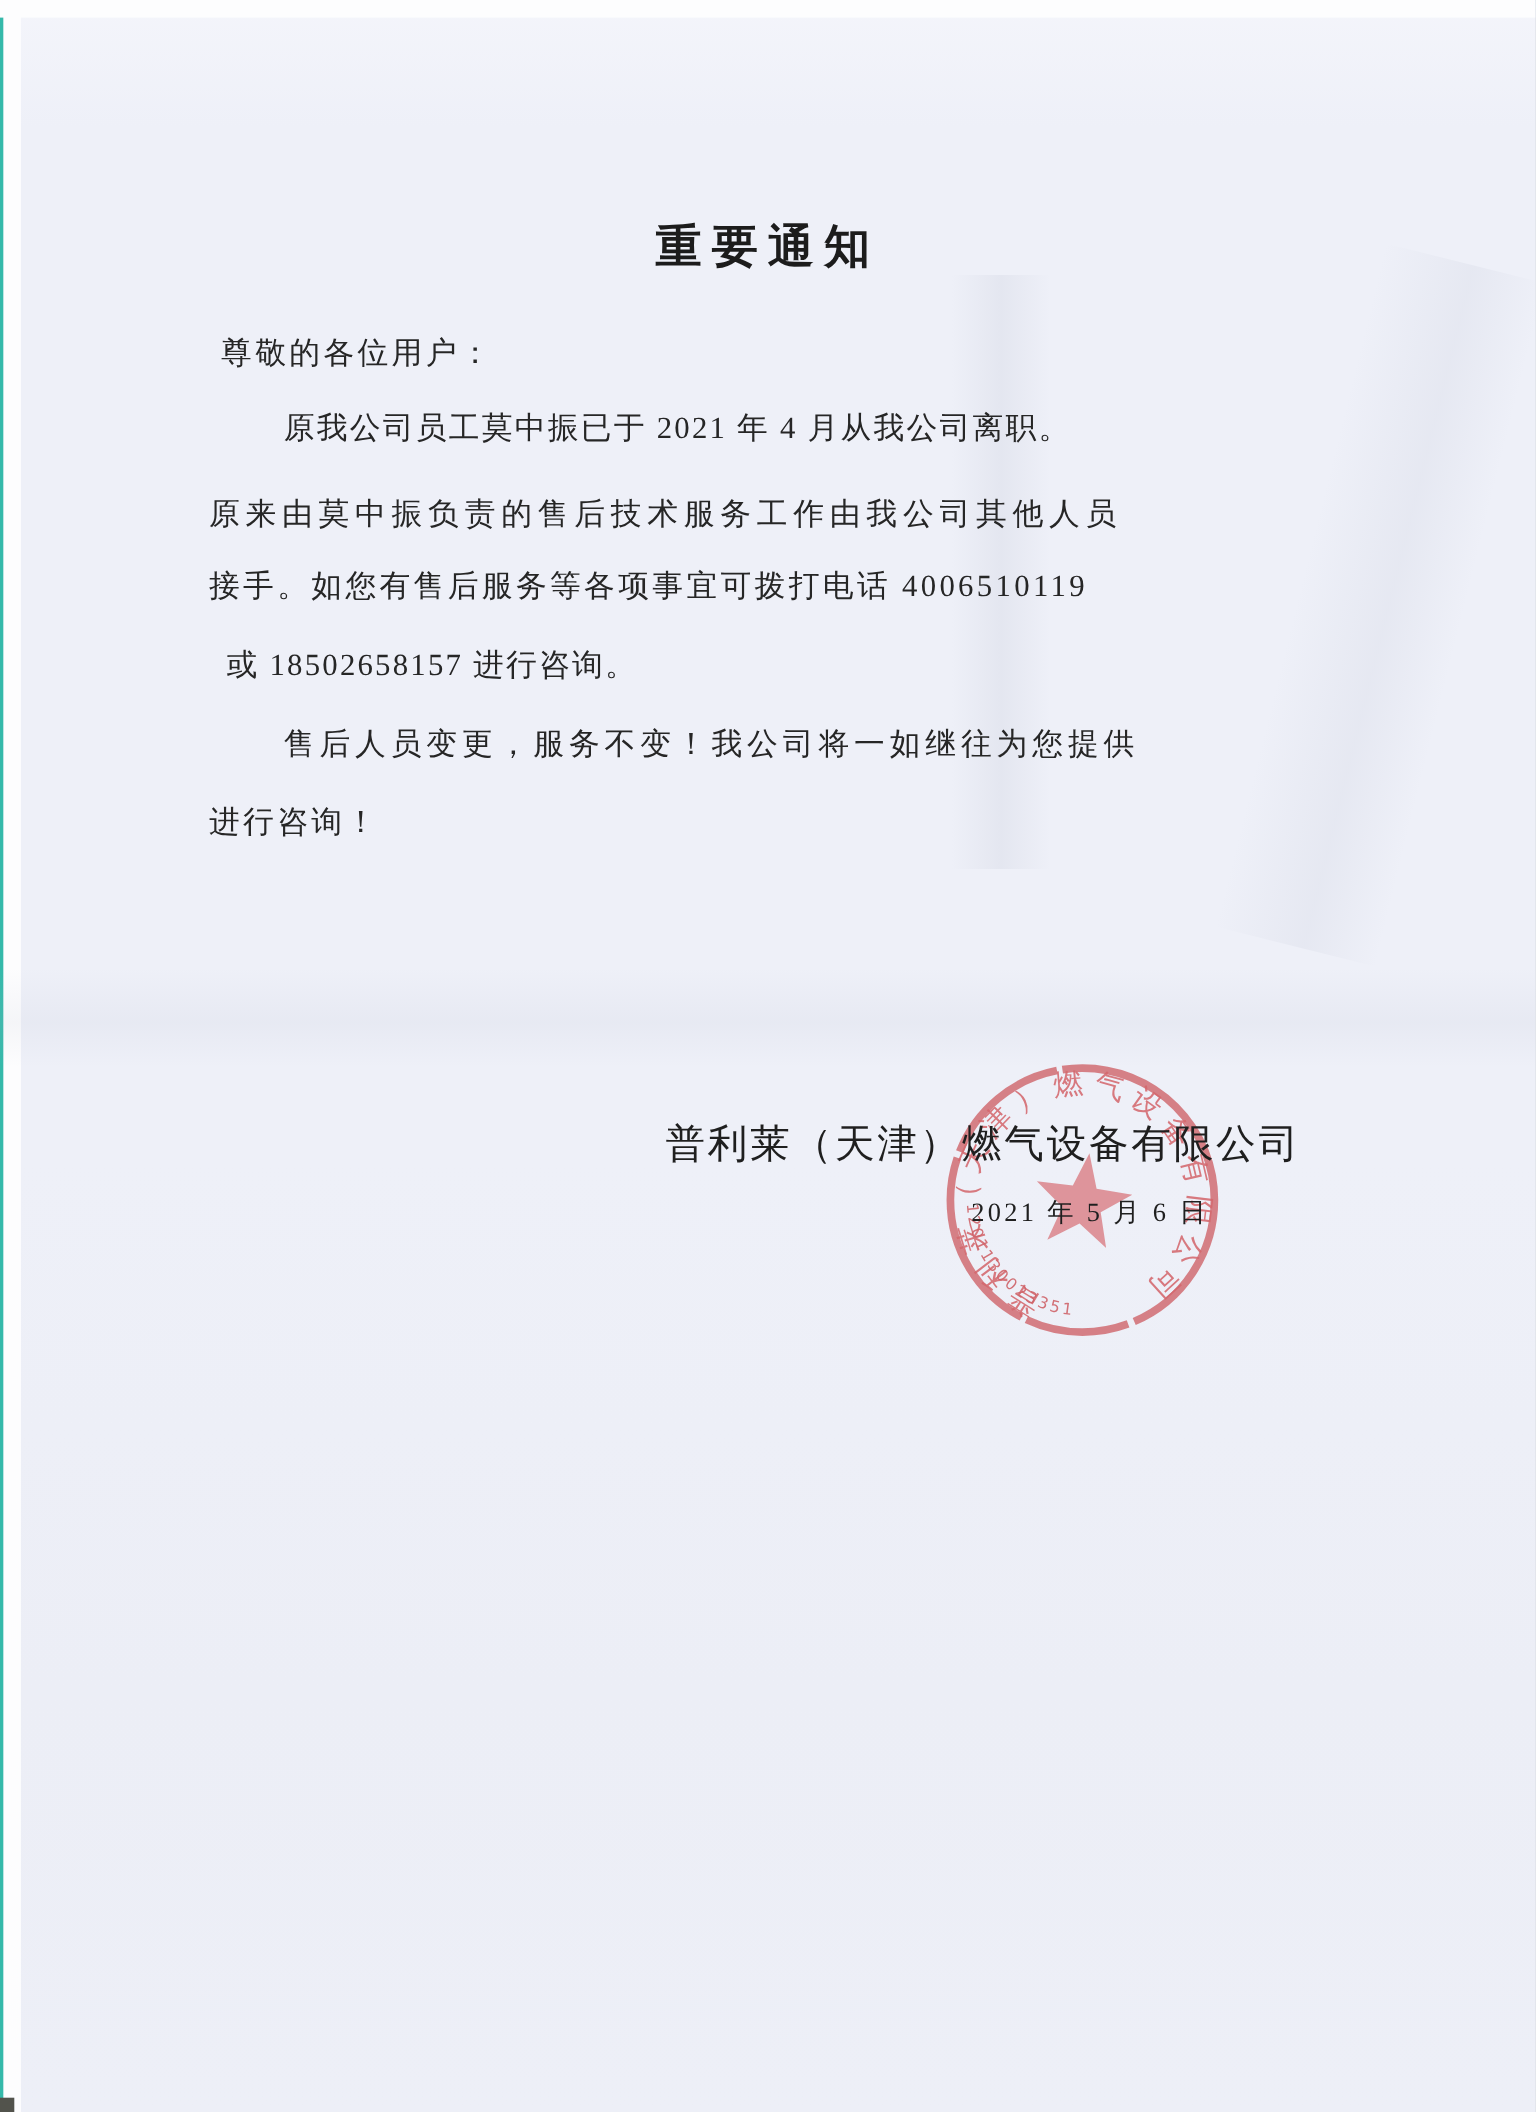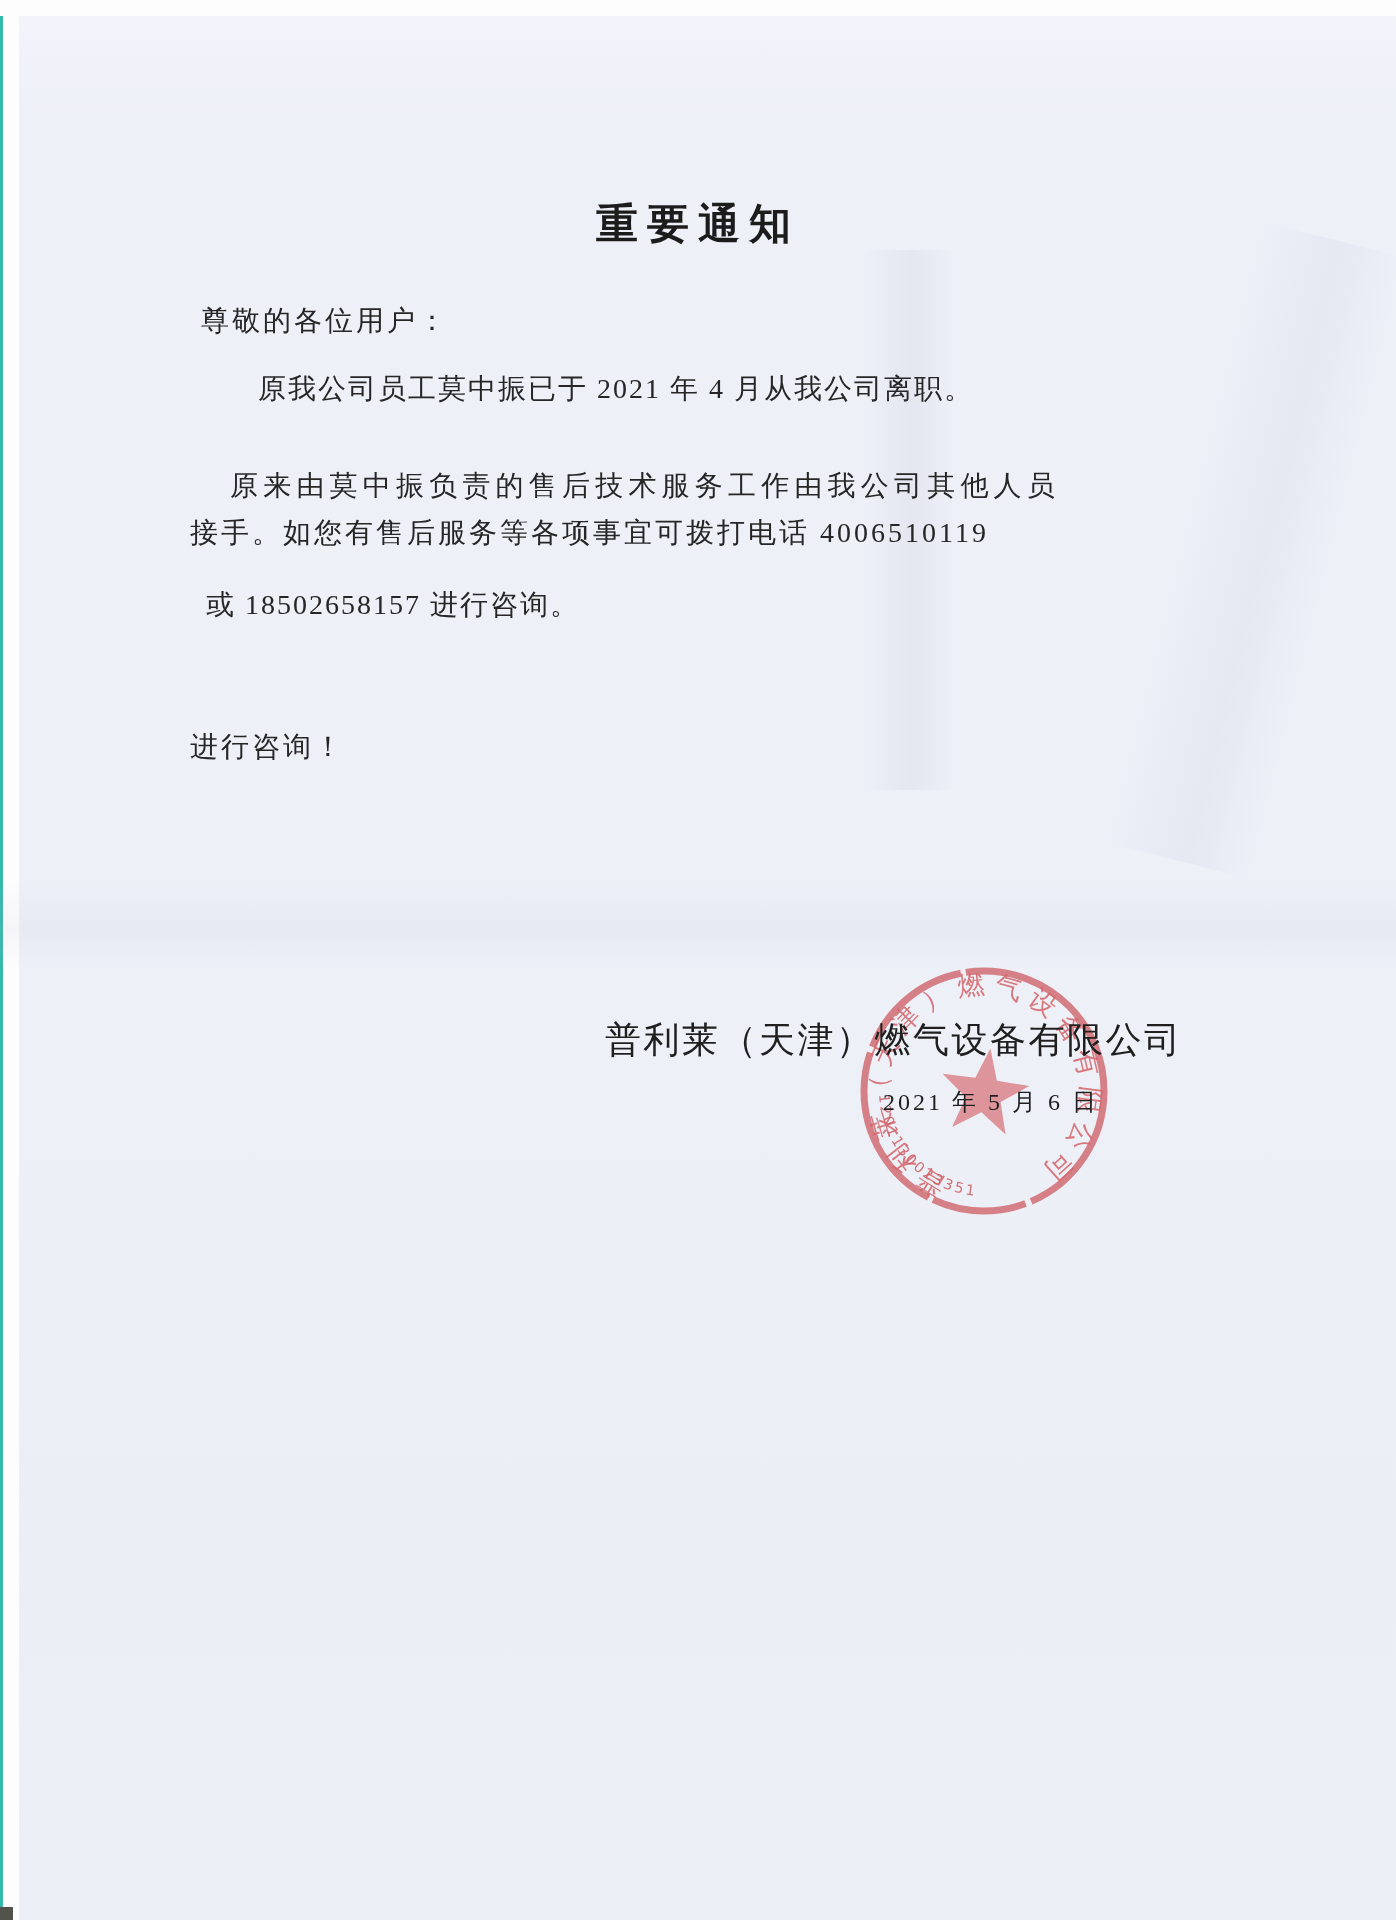--- a/index.html
+++ b/index.html
@@ -30,21 +30,21 @@
     position:absolute;left:0;right:0;top:196px;margin:0;
     text-align:center;font-size:42px;font-weight:bold;letter-spacing:9px;
     color:#1c1c1c;
   }
   .line{
     position:absolute;white-space:nowrap;
     font-size:28px;letter-spacing:2px;color:#262626;z-index:3;
   }
   .greeting{left:201px;top:302px;letter-spacing:3px;}
   .l1{left:258px;top:370px;}
-  .l2{left:190px;top:467px;letter-spacing:5.2px;margin-left:40px;}
+  .l2{left:190px;top:448px;letter-spacing:5.2px;}
   .l3{left:190px;top:514px;letter-spacing:3px;}
   .l4{left:206px;top:586px;}
   .l5{left:258px;top:657px;letter-spacing:4.4px;}
   .l6{left:190px;top:728px;letter-spacing:3px;}
 
   .signature{
     position:absolute;left:605px;top:1016px;white-space:nowrap;
     font-size:36px;letter-spacing:2.5px;color:#1f1f1f;z-index:3;
   }
   .date{
@@ -96,18 +96,19 @@
   </div>
 
   <h1 class="title">重要通知</h1>
 
   <div class="line greeting">尊敬的各位用户：</div>
 
   <div class="line l1">原我公司员工莫中振已于 2021 年 4 月从我公司离职。</div>
   <div class="line l2">原来由莫中振负责的售后技术服务工作由我公司其他人员</div>
   <div class="line l3">接手。如您有售后服务等各项事宜可拨打电话 4006510119</div>
   <div class="line l4">或 18502658157 进行咨询。</div>
+  <div class="line l5">售后人员变更，服务不变！我公司将一如继往为您提供</div>
   <div class="line l6">进行咨询！</div>
 
   <div class="signature">普利莱（天津）燃气设备有限公司</div>
   <div class="date">2021 年 5 月 6 日</div>
 
 </div>
 
 </body></html>

